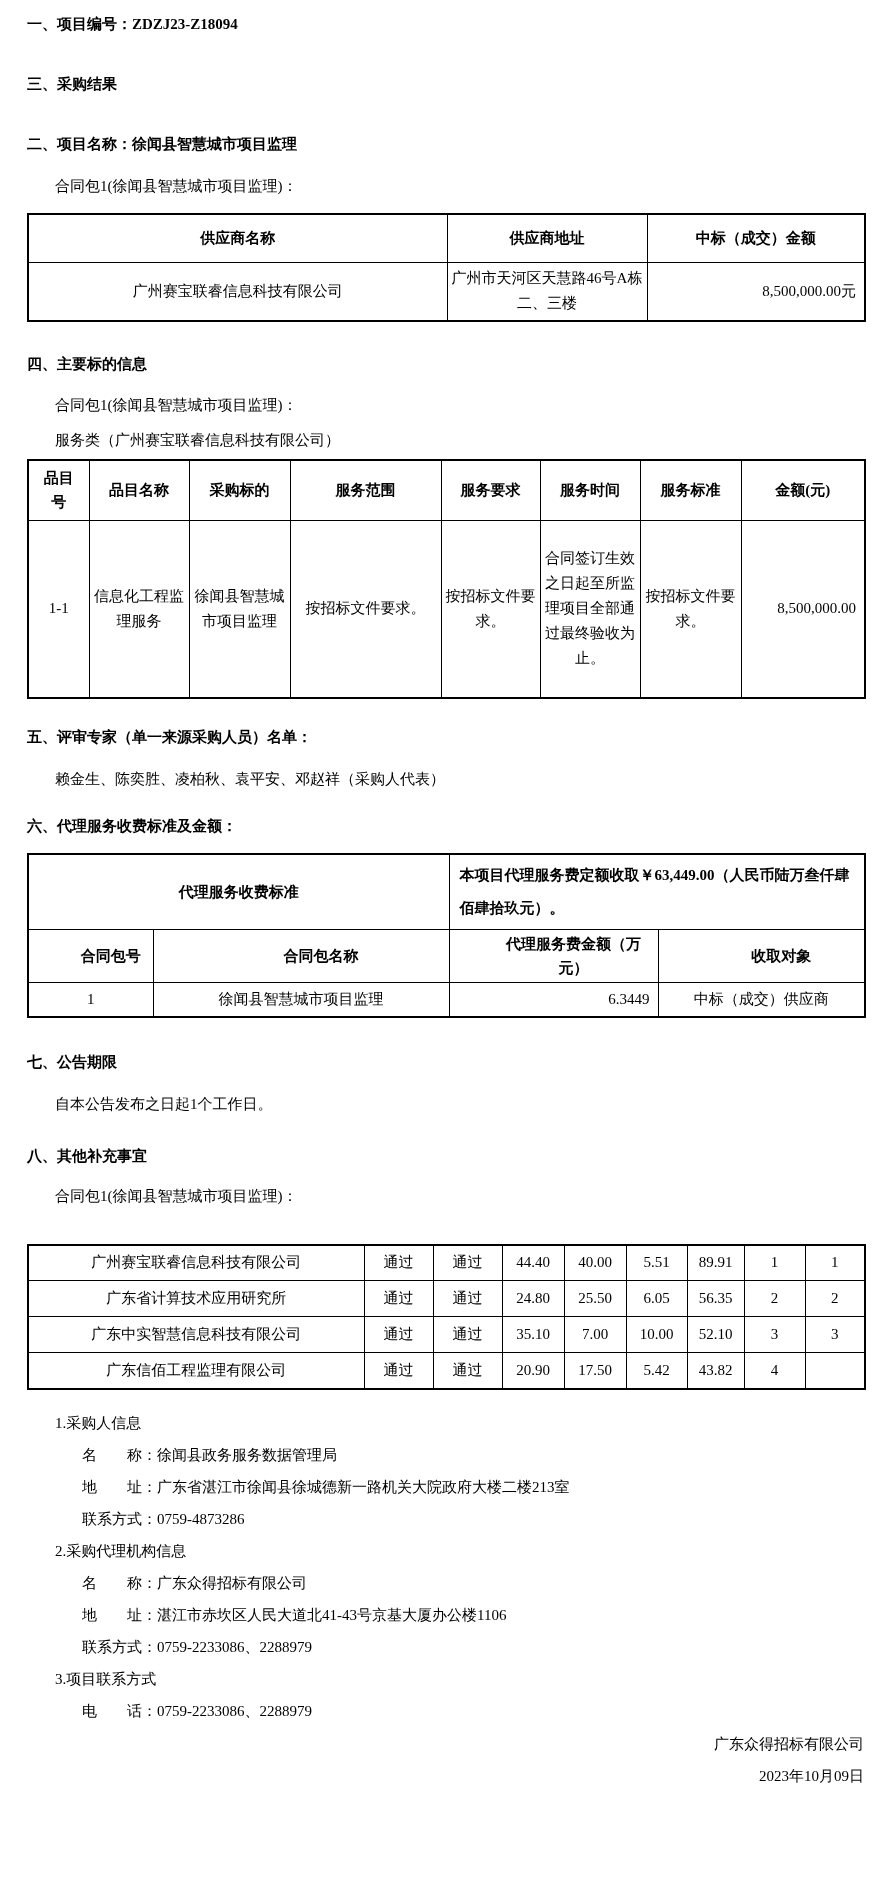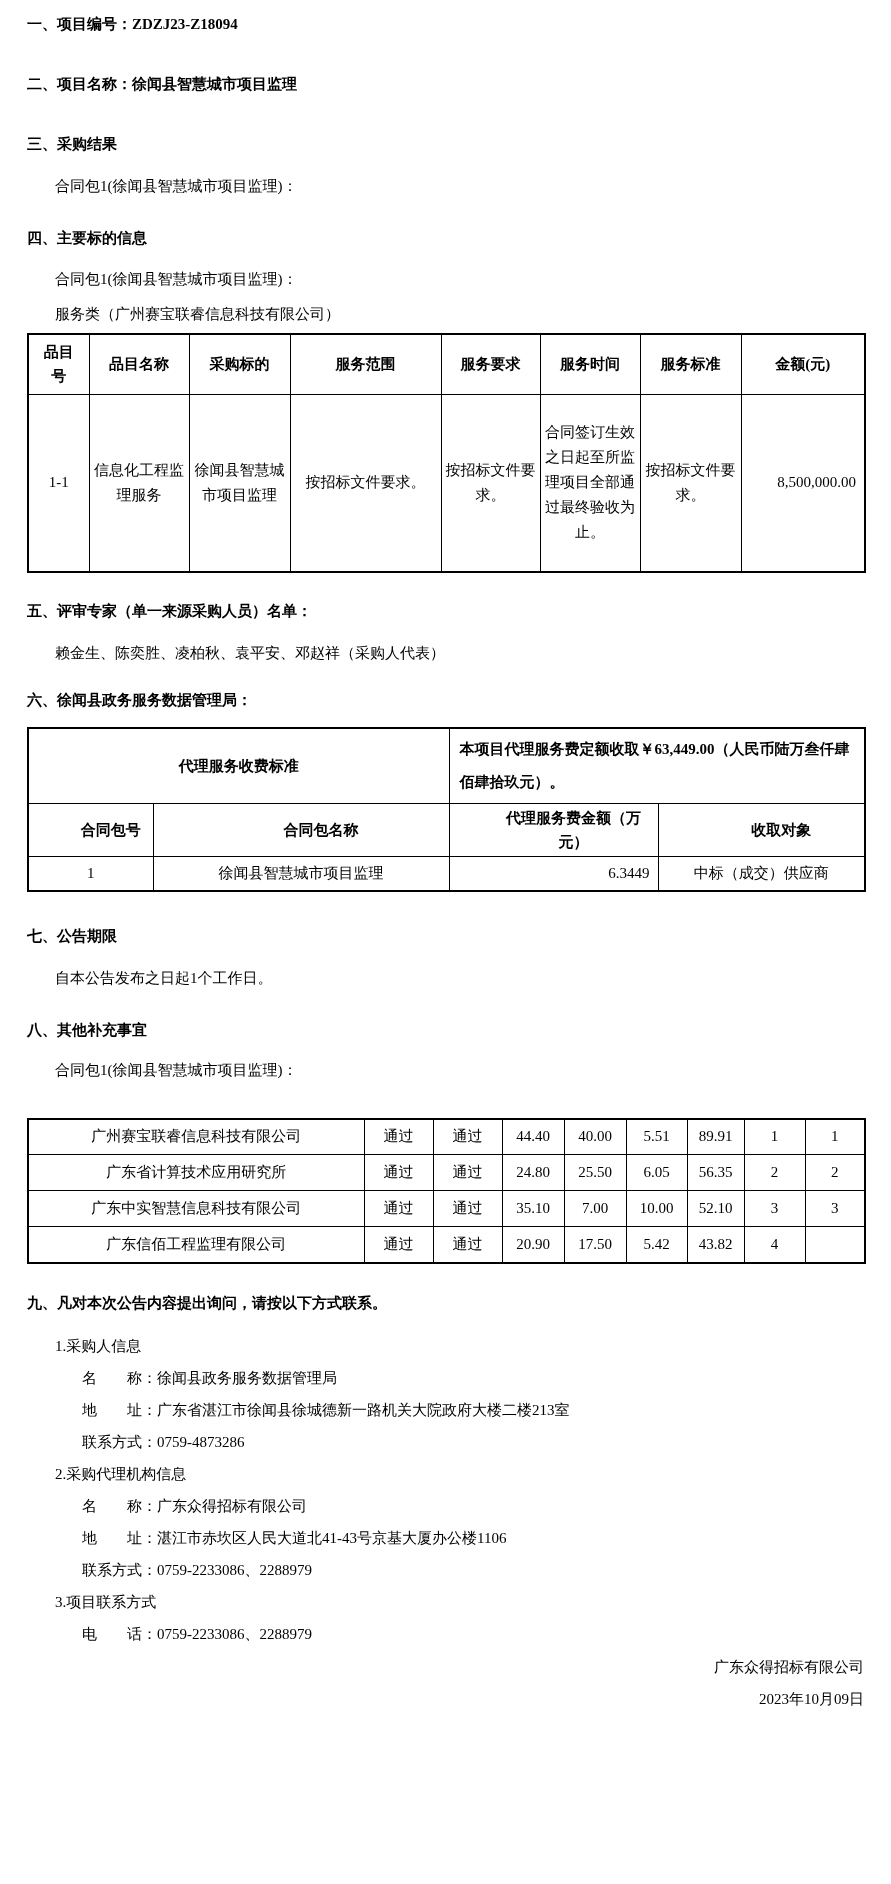--- a/index.html
+++ b/index.html
@@ -53,25 +53,44 @@
   .t4 tr.hr th { height: 56px; }
   .t4 tr.dr td { height: 36px; }
 </style>
 </head>
 <body>
 
 <div class="page">
 
   <p class="h">一、项目编号：ZDZJ23-Z18094</p>
 
+  <p class="h" style="margin-top:40px">三、采购结果</p>
+
   <p class="h" style="margin-top:40px">二、项目名称：徐闻县智慧城市项目监理</p>
-
-  <p class="h" style="margin-top:40px">三、采购结果</p>
   <p class="ind1" style="margin-top:22px">合同包1(徐闻县智慧城市项目监理)：</p>
 
+  <table class="t1" style="margin-top:17px">
+    <colgroup>
+        <col style="width:419px">
+        <col style="width:200px">
+        <col style="width:218px">
+      </colgroup>
+    <tbody>
+        <tr class="hr">
+      <th>供应商名称</th>
+      <th>供应商地址</th>
+      <th>中标（成交）金额</th>
+    </tr>
+    <tr class="dr">
+      <td>广州赛宝联睿信息科技有限公司</td>
+      <td>广州市天河区天慧路46号A栋二、三楼</td>
+      <td class="num">8,500,000.00元</td>
+    </tr>
+  </tbody>
+    </table>
 
   <p class="h" style="margin-top:32px">四、主要标的信息</p>
   <p class="ind1" style="margin-top:21px">合同包1(徐闻县智慧城市项目监理)：</p>
   <p class="ind1" style="margin-top:15px">服务类（广州赛宝联睿信息科技有限公司）</p>
 
   <table class="t2" style="margin-top:9px">
     <colgroup>
       <col style="width:61px">
         <col style="width:100px">
         <col style="width:101px">
@@ -102,21 +121,21 @@
       <td>合同签订生效之日起至所监理项目全部通过最终验收为止。</td>
       <td>按招标文件要求。</td>
       <td class="num">8,500,000.00</td>
     </tr>
   </tbody>
     </table>
 
   <p class="h" style="margin-top:28px">五、评审专家（单一来源采购人员）名单：</p>
   <p class="ind1" style="margin-top:22px">赖金生、陈奕胜、凌柏秋、袁平安、邓赵祥（采购人代表）</p>
 
-  <p class="h" style="margin-top:27px">六、徐闻县政务服务数据管理局：</p>
+  <p class="h" style="margin-top:27px">六、代理服务收费标准及金额：</p>
 
   <table class="t3" style="margin-top:17px">
     <colgroup>
         <col style="width:125px">
         <col style="width:296px">
         <col style="width:209px">
         <col style="width:207px">
       </colgroup>
     <tbody>
         <tr class="r1">
@@ -197,21 +216,20 @@
       <td>20.90</td>
       <td>17.50</td>
       <td>5.42</td>
       <td>43.82</td>
       <td>4</td>
       <td></td>
     </tr>
   </tbody>
     </table>
 
-  <p class="h" style="margin-top:29px">九、凡对本次公告内容提出询问，请按以下方式联系。</p>
 
   <p class="ind1" style="margin-top:23px">1.采购人信息</p>
   <p class="ind2" style="margin-top:12px">名　　称：徐闻县政务服务数据管理局</p>
   <p class="ind2" style="margin-top:12px">地　　址：广东省湛江市徐闻县徐城德新一路机关大院政府大楼二楼213室</p>
   <p class="ind2" style="margin-top:12px">联系方式：0759-4873286</p>
 
   <p class="ind1" style="margin-top:12px">2.采购代理机构信息</p>
   <p class="ind2" style="margin-top:12px">名　　称：广东众得招标有限公司</p>
   <p class="ind2" style="margin-top:12px">地　　址：湛江市赤坎区人民大道北41-43号京基大厦办公楼1106</p>
   <p class="ind2" style="margin-top:12px">联系方式：0759-2233086、2288979</p>

